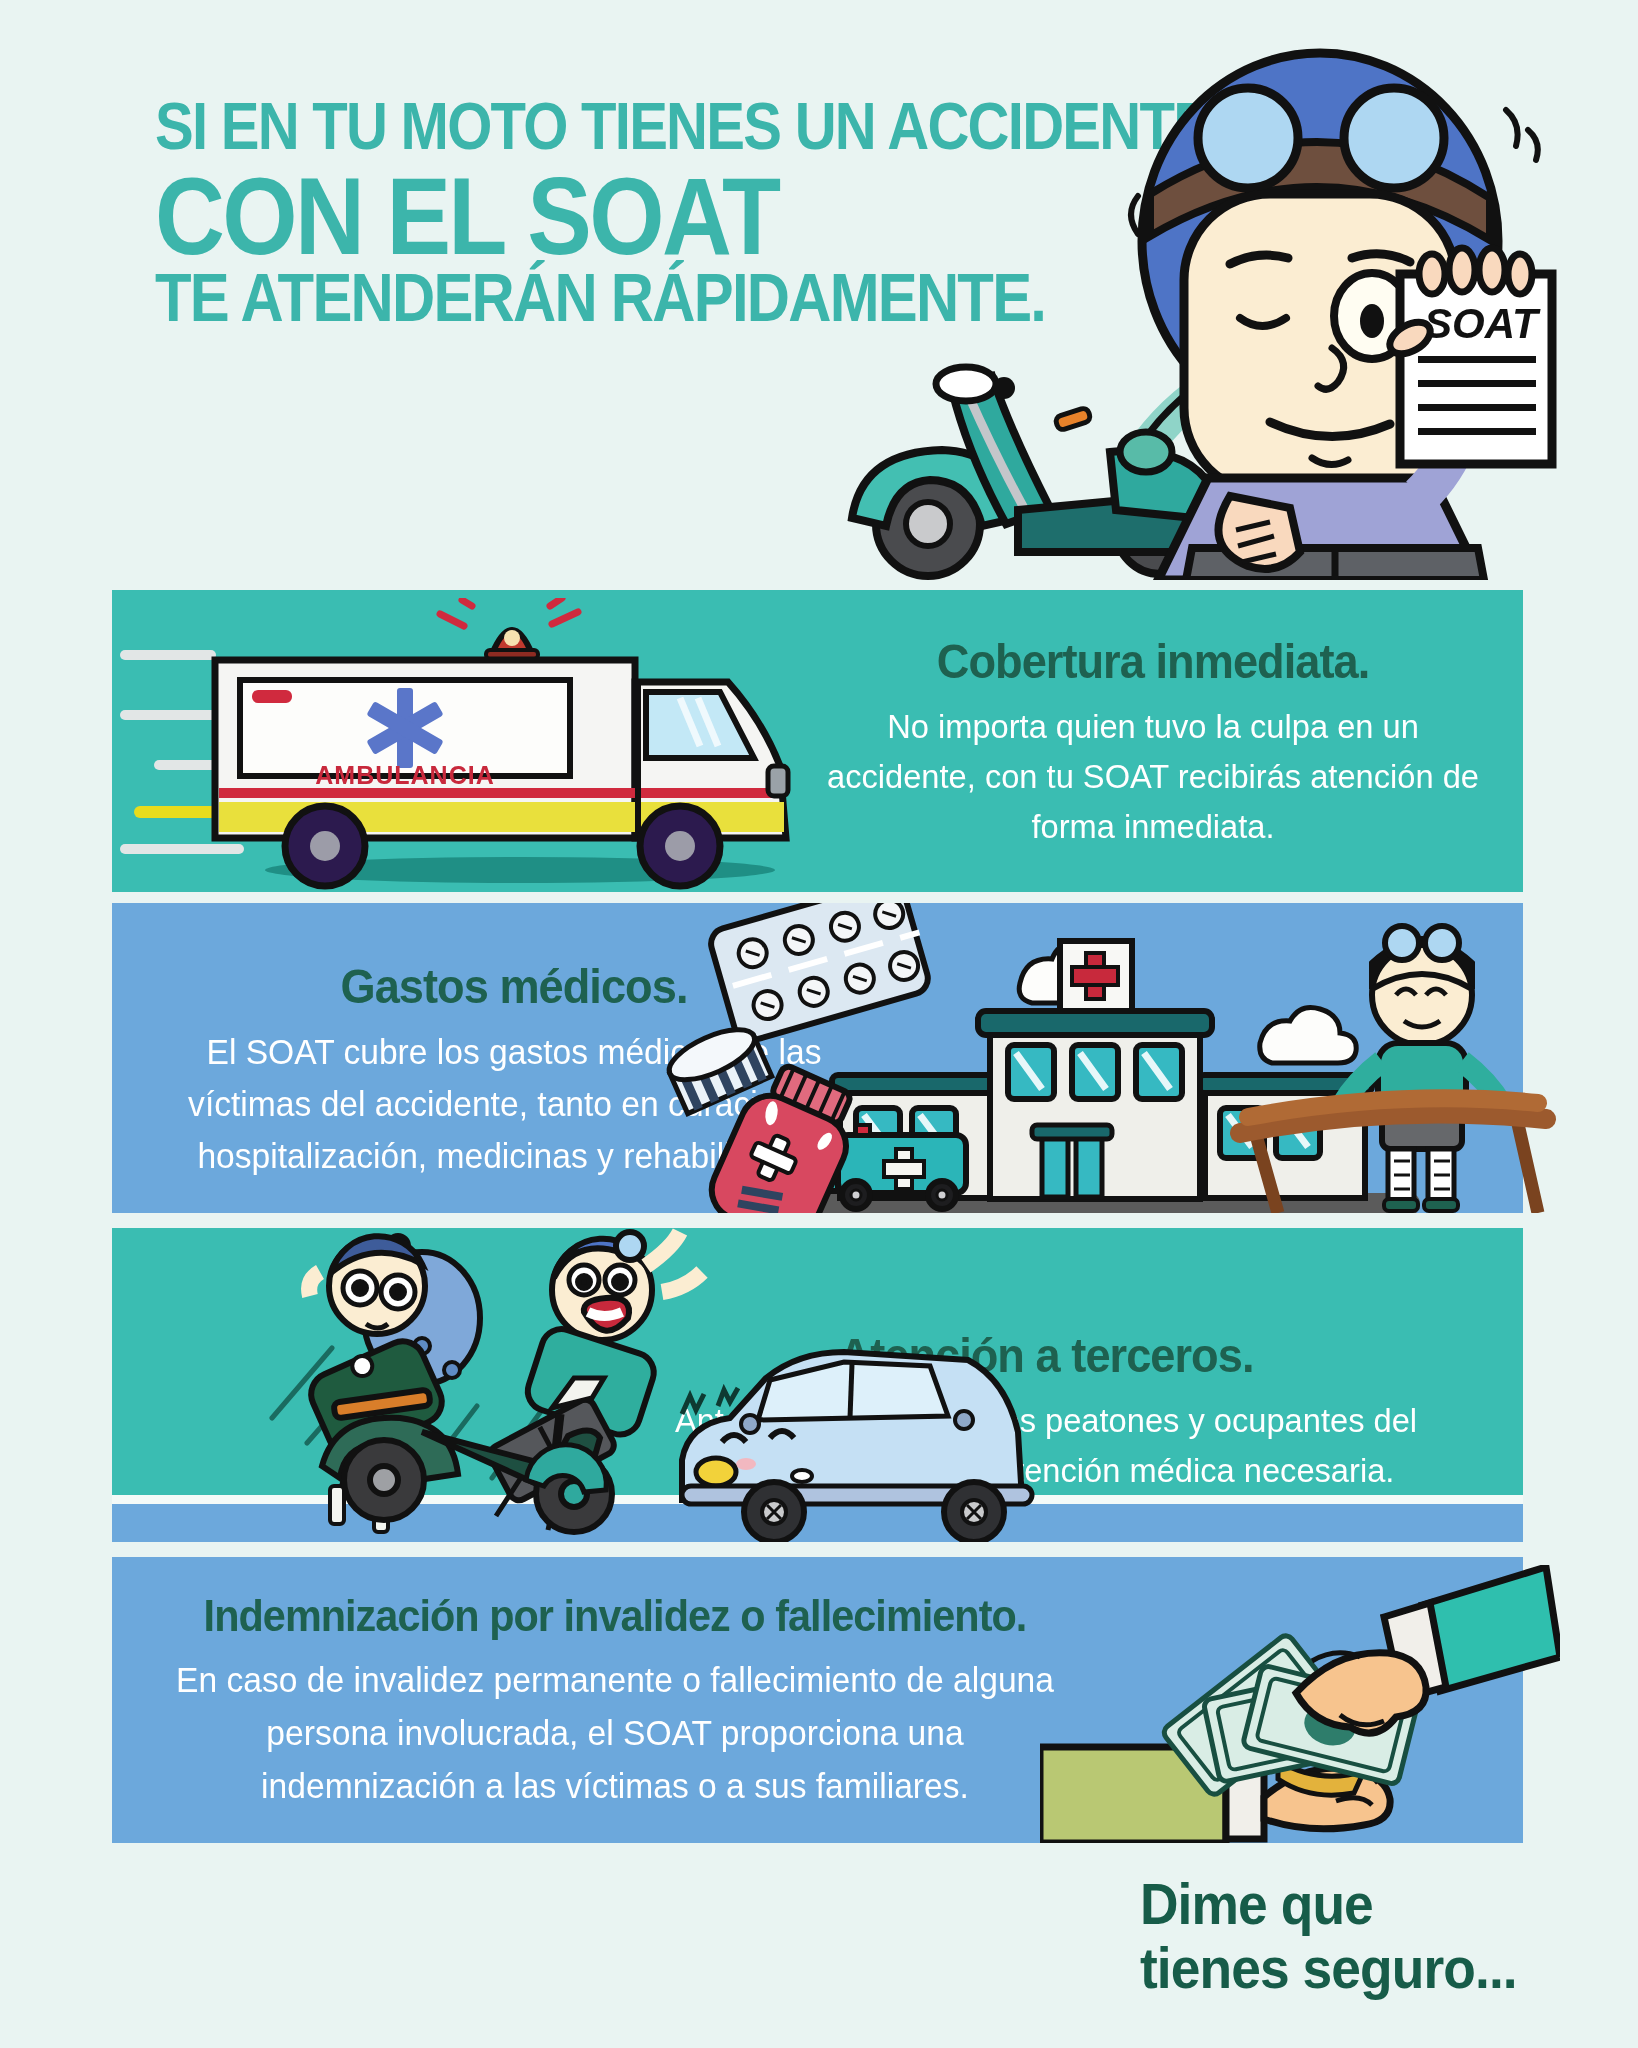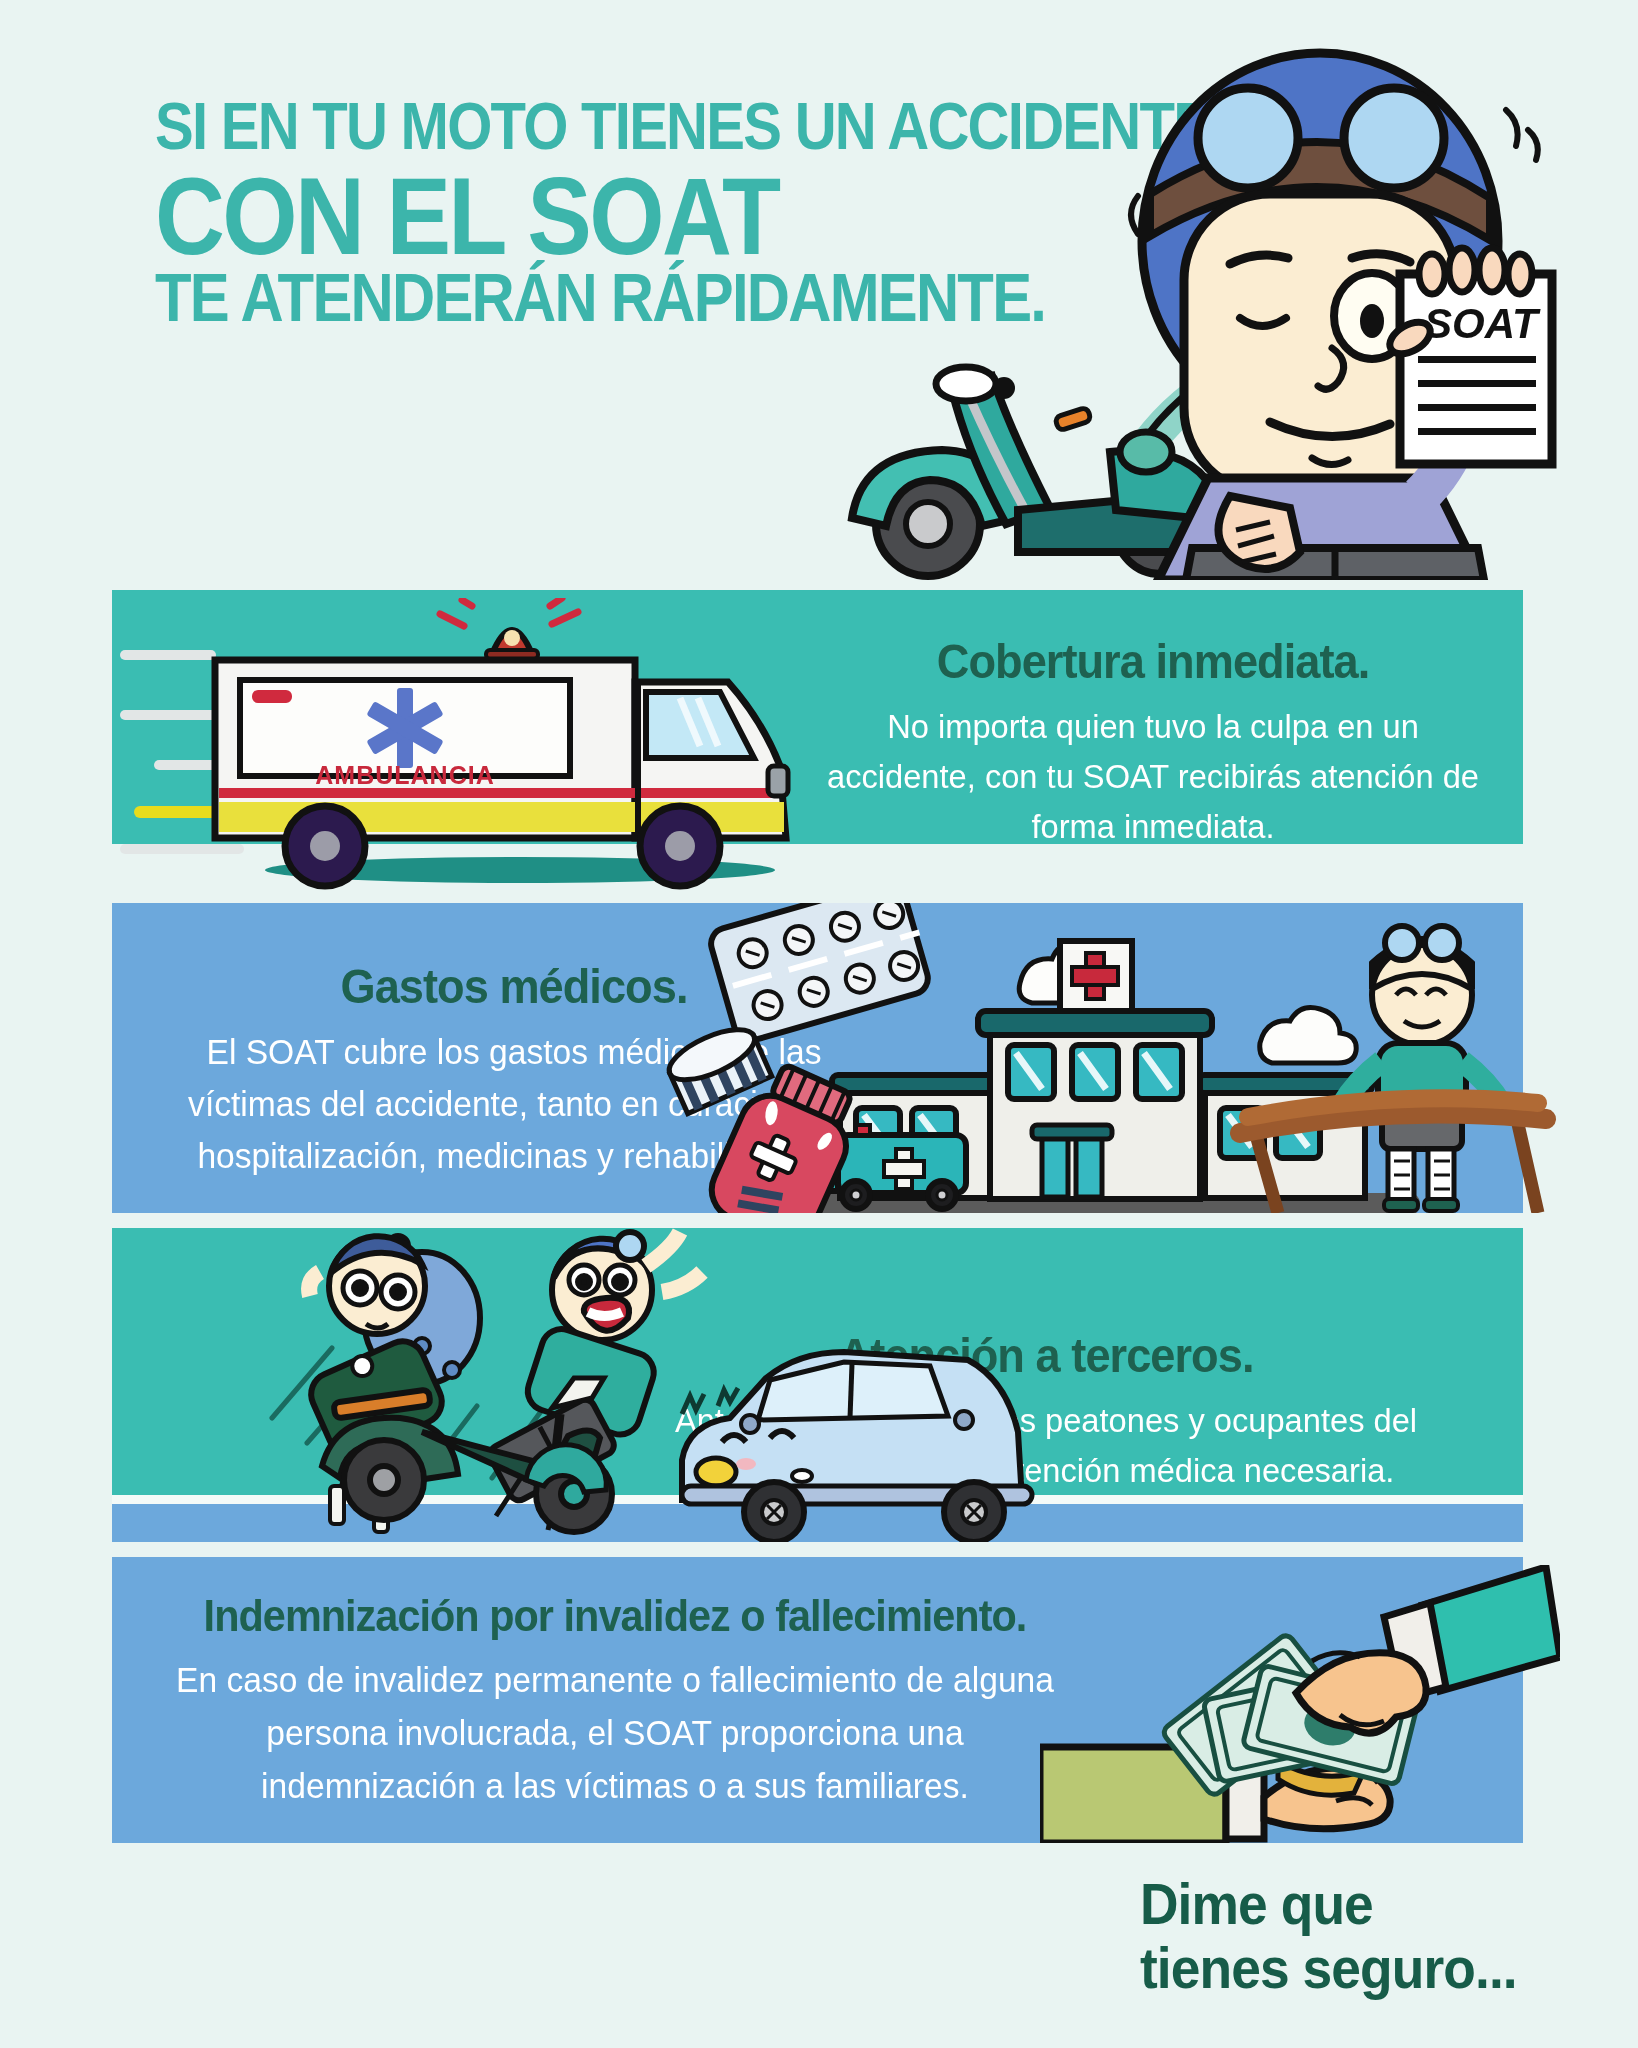--- a/index.html
+++ b/index.html
@@ -11,21 +11,21 @@
               letter-spacing:-2px;white-space:nowrap;transform:scaleX(.88);transform-origin:left top;}
   #t1{top:88px;font-size:66px;}
   #t2{top:152px;font-size:110px;letter-spacing:-3px;}
   #t3{top:258px;font-size:68px;}
 
   
   .band{position:absolute;left:112px;width:1411px;}
   .band.blue{background:#6CA8DC;}
   .band.teal{background:#3ABDB2;}
   #band1{top:353px;height:225px;}
-  #band2{top:590px;height:254px;}
+  #band2{top:590px;height:302px;}
   #band3{top:903px;height:310px;}
   #band4{top:1228px;height:314px;}
   #band5{top:1557px;height:286px;}
 
   .txt{position:absolute;}
   .heading{color:#1E6150;font-weight:bold;letter-spacing:-1px;transform:scaleX(.94);transform-origin:center top;}
   .bodytxt{color:#FFFFFF;transform:scaleX(.96);transform-origin:center top;}
 
   #intro-text{left:50px;top:26px;width:716px;font-size:36px;line-height:47px;
               color:#fff;text-align:justify;transform:scaleX(.97);transform-origin:left top;}

